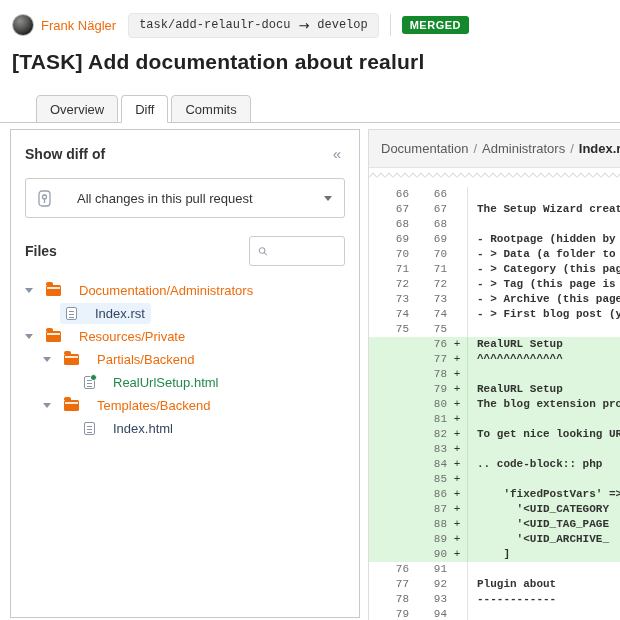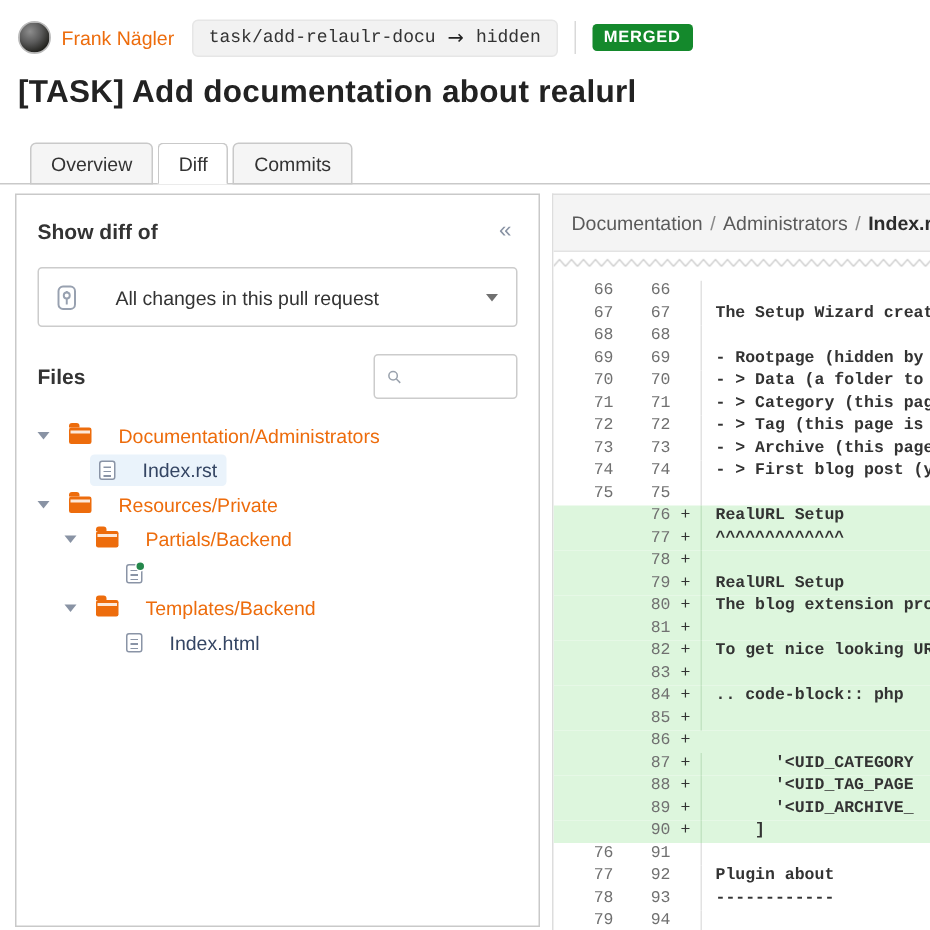--- a/index.html
+++ b/index.html
@@ -33,21 +33,21 @@
   .merged-badge{background:var(--merged-green);color:#fff;font-size:11px;font-weight:bold;
                 letter-spacing:.5px;padding:3px 8px;border-radius:3px;}
 
   
   .pr-title{position:absolute;top:50px;left:12px;margin:0;font-size:21px;font-weight:bold;
             color:#222;letter-spacing:.2px;}
 
   
   .tabbar{position:absolute;top:95px;left:0;right:0;height:28px;
           border-bottom:1px solid var(--border-gray);
-          display:flex;align-items:flex-start;padding-left:20px;}
+          display:flex;align-items:flex-start;padding-left:36px;}
   .tab{font-size:13px;color:#333;background:#f5f5f5;border:1px solid var(--border-gray);
        border-radius:4px 4px 0 0;padding:6px 13px 5px;margin-right:3px;margin-bottom:-1px;
        cursor:pointer;}
   .tab.active{background:#fff;border-bottom-color:#fff;}
 
   
   .sidebar{position:absolute;left:10px;top:129px;width:350px;bottom:2px;
            border:1px solid var(--border-gray);background:#fff;padding:14px 14px;}
   .sidebar-head{display:flex;justify-content:space-between;align-items:center;}
   .panel-heading{margin:0;font-size:14px;font-weight:bold;color:#333;}
@@ -114,21 +114,21 @@
 <body>
 
 <div class="page">
 
   <div class="pr-header">
     <span class="avatar"></span>
     <a class="author-link">Frank Nägler</a>
     <span class="branch-pill">
       <span>task/add-relaulr-docu</span>
       <span class="arrow-glyph">→</span>
-      <span>hidden</span>
+      <span>develop</span>
     </span>
     <span class="pill-divider"></span>
     <span class="merged-badge">MERGED</span>
   </div>
 
   <h1 class="pr-title">[TASK] Add documentation about realurl</h1>
 
   <div class="tabbar" id="tabbar">
       <div class="tab">Overview</div>
       <div class="tab active">Diff</div>
@@ -186,20 +186,21 @@
         <div class="tree-item" style="padding-left: 18px;">
           <span class="tree-caret"></span>
           <span class="tree-inner">
             <span class="icon-folder"></span>
             <span class="lbl-folder">Partials/Backend</span>
           </span>
         </div>
         <div class="tree-item" style="padding-left: 53px;">
           <span class="tree-inner">
             <span class="icon-file added"></span>
+            <span class="lbl-added">RealUrlSetup.html</span>
           </span>
         </div>
         <div class="tree-item" style="padding-left: 18px;">
           <span class="tree-caret"></span>
           <span class="tree-inner">
             <span class="icon-folder"></span>
             <span class="lbl-folder">Templates/Backend</span>
           </span>
         </div>
         <div class="tree-item" style="padding-left: 53px;">
@@ -349,20 +350,21 @@
         <div class="diff-row added">
           <span class="ln old"></span>
           <span class="ln new">85</span>
           <span class="marker">+</span>
           <span class="code"></span>
         </div>
         <div class="diff-row added">
           <span class="ln old"></span>
           <span class="ln new">86</span>
           <span class="marker">+</span>
+          <span class="code">    'fixedPostVars' =&gt;</span>
         </div>
         <div class="diff-row added">
           <span class="ln old"></span>
           <span class="ln new">87</span>
           <span class="marker">+</span>
           <span class="code">      '&lt;UID_CATEGORY</span>
         </div>
         <div class="diff-row added">
           <span class="ln old"></span>
           <span class="ln new">88</span>

